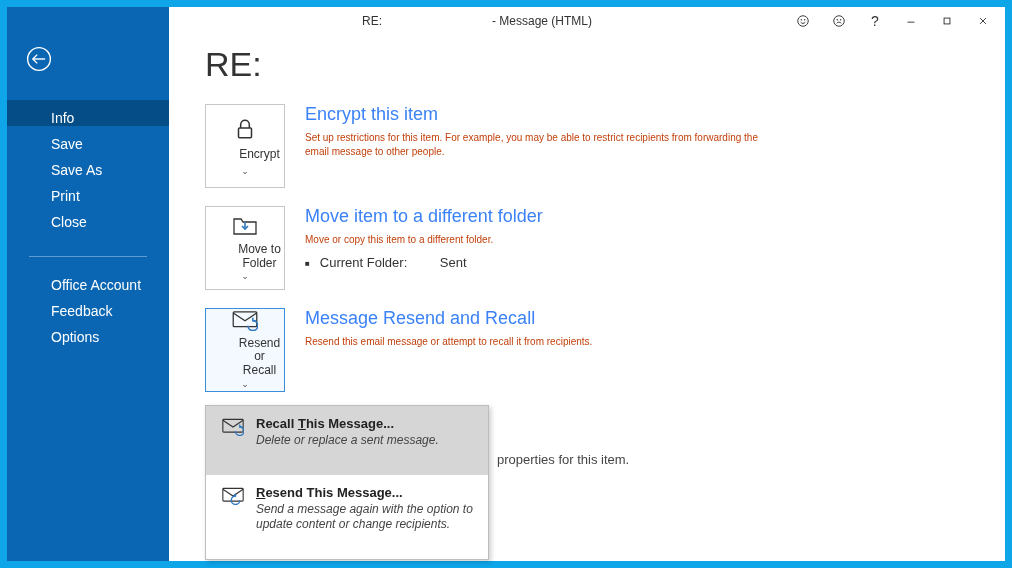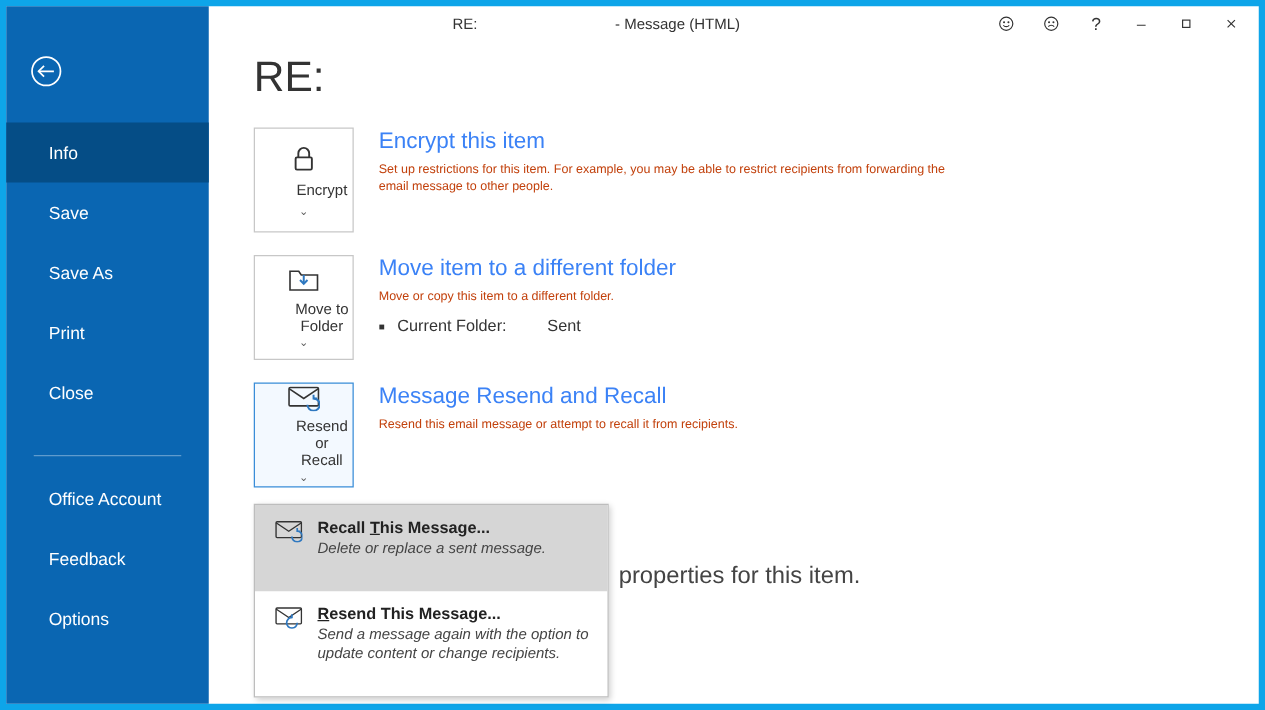--- a/index.html
+++ b/index.html
@@ -1,28 +1,28 @@
 <!DOCTYPE html>
 <html><head>
 <meta charset="utf-8">
 <style>
   * { box-sizing: border-box; margin: 0; padding: 0; }
   html, body { width: 1012px; height: 568px; overflow: hidden; font-family: "Segoe UI", Arial, sans-serif; font-size: 13px; color: #333; background: #fff; }
-  .app { width: 1012px; height: 568px; position: relative; border: 5px solid #0ea5e9; background: #fff; }
+  .app { width: 1012px; height: 568px; position: relative; border: 7px solid #0ea5e9; background: #fff; }
   
   .titlebar { height: 28px; display: flex; align-items: center; font-size: 12px; color: #333; }
   .titlebar .center { flex: 1; text-align: center; display: flex; justify-content: center; gap: 110px; }
   .titlebar .right { display: flex; align-items: center; gap: 0; margin-right: 4px; }
   .titlebar .icon-slot { width: 36px; height: 28px; display: flex; align-items: center; justify-content: center; }
   .titlebar .icon-slot svg { width: 14px; height: 14px; }
   
   .sidebar { position: absolute; left: 0; top: 0; bottom: 0; width: 162px; background: #0a66b2; color: #fff; padding-top: 38px; }
   .sidebar .back { margin-left: 18px; margin-bottom: 24px; }
   .sidebar .back svg { width: 28px; height: 28px; }
-  .sidebar .item { height: 48px; display: flex; align-items: center; padding-left: 34px; font-size: 14px; cursor: default; }
+  .sidebar .item { height: 26px; display: flex; align-items: flex-end; padding-left: 44px; font-size: 14px; cursor: default; }
   .sidebar .item.active { background: #054d86; }
   .sidebar .divider { border-top: 1px solid rgba(255,255,255,0.35); margin: 26px 22px 10px 22px; }
   
   .main { position: absolute; left: 162px; right: 0; top: 28px; bottom: 0; padding: 10px 24px 24px 36px; overflow: hidden; }
   .page-title { font-size: 34px; font-weight: 300; color: #333; margin-bottom: 20px; }
   .section { display: flex; align-items: flex-start; gap: 20px; margin-bottom: 18px; }
   .bigbtn { width: 80px; height: 84px; border: 1px solid #c7c7c7; background: #fff; display: flex; flex-direction: column; align-items: center; justify-content: center; gap: 6px; font-size: 12px; color: #333; text-align: center; padding: 2px; }
   .bigbtn.selected { border: 1px solid #3a8dd8; background: #f3f9ff; }
   .bigbtn .lbl { line-height: 1.15; margin-left: 29px; }
   .bigbtn .chev { font-size: 9px; line-height: 1; color: #555; }
@@ -31,21 +31,21 @@
   .sectext .bullet { display: flex; gap: 10px; margin-top: 8px; font-size: 13px; color: #333; }
   .sectext .bullet .sq { font-size: 8px; line-height: 18px; }
   .sectext .bullet .key { min-width: 110px; }
   
   .popup { position: absolute; left: 198px; top: 398px; width: 284px; border: 1px solid #bdbdbd; background: #fff; box-shadow: 2px 2px 5px rgba(0,0,0,0.2); z-index: 10; }
   .popup .mitem { display: flex; gap: 12px; padding: 10px 12px 26px 16px; align-items: flex-start; }
   .popup .mitem.hover { background: #d6d6d6; }
   .popup .mitem .mtxt .mtitle { font-size: 13px; font-weight: 600; color: #222; }
   .popup .mitem .mtxt .mdesc  { font-size: 12px; color: #444; line-height: 1.3; margin-top: 2px; font-style: italic; }
   .popup svg { width: 22px; height: 18px; flex: 0 0 auto; margin-top: 2px; }
-  .behind-text { position: absolute; left: 490px; top: 445px; font-size: 19px; color: #444; }
+  .behind-text { position: absolute; left: 490px; top: 445px; font-size: 13px; color: #444; }
   .underline-letter { text-decoration: underline; }
 </style>
 </head>
 <body>
 
 <div class="app">
 
   <div class="titlebar">
     <div style="width:162px"></div>
     <div class="center">

